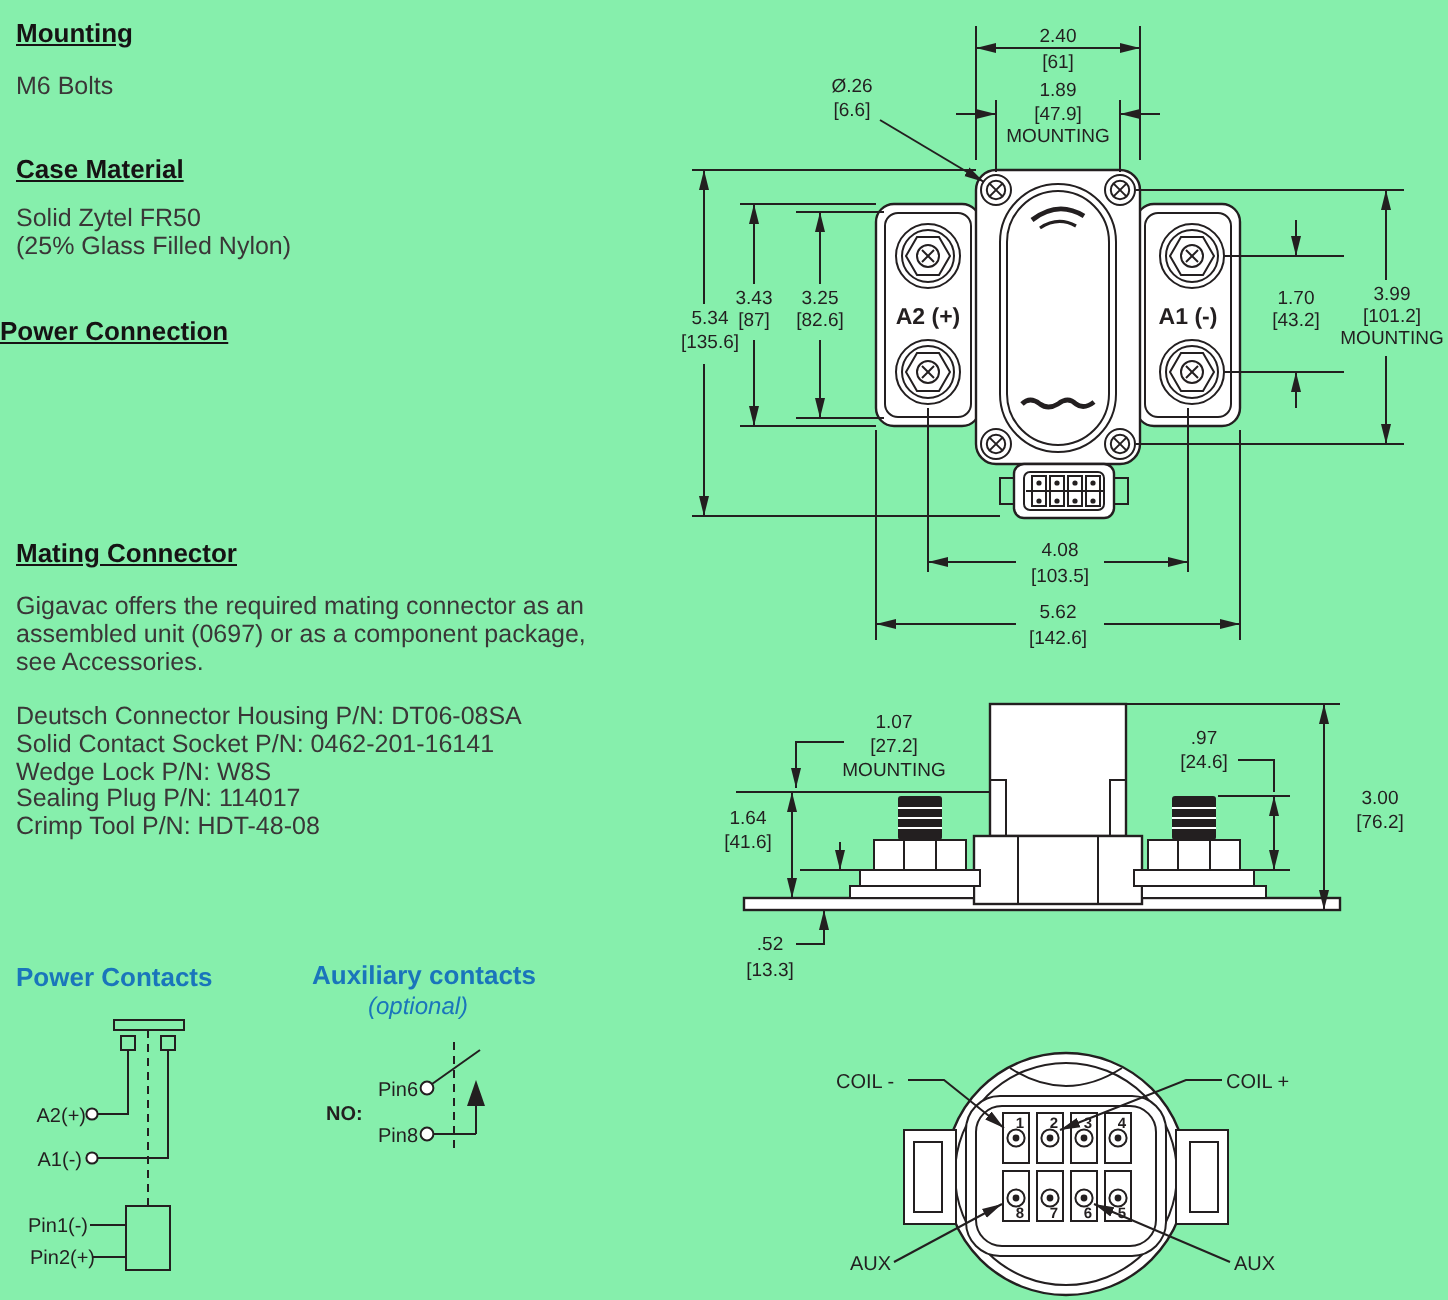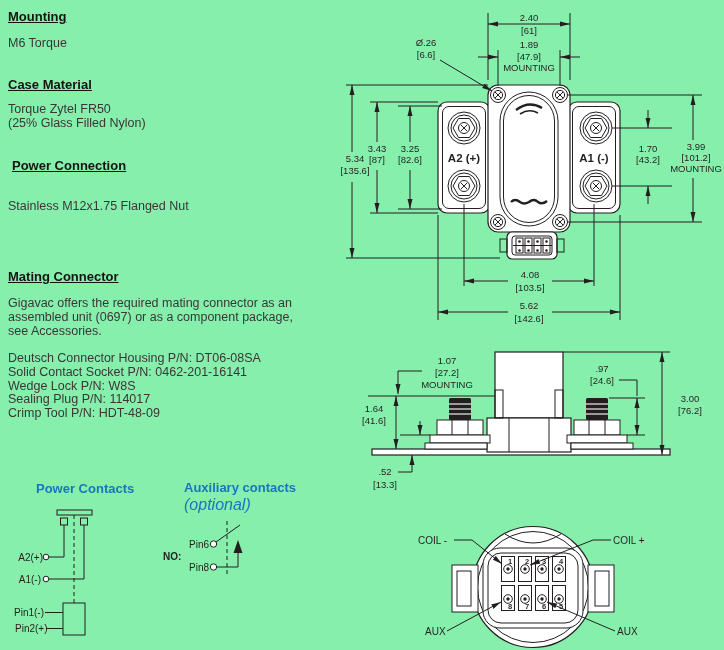--- a/index.html
+++ b/index.html
@@ -1,59 +1,58 @@
 <!DOCTYPE html>
 <html><head>
 <meta charset="utf-8">
 <style>
   html,body{margin:0;padding:0;background:#fff;}
   .page{position:relative;width:724px;height:650px;background:#86efac;overflow:hidden;
         font-family:"Liberation Sans",sans-serif;color:#2e2a2b;}
   .t{position:absolute;font-size:12.5px;line-height:14px;white-space:nowrap;color:#3a3637;}
   .h{position:absolute;font-size:13px;font-weight:bold;text-decoration:underline;
      color:#161314;white-space:nowrap;}
-  .bt{position:absolute;font-size:13px;font-weight:bold;color:#1a75bb;white-space:nowrap;margin-left:28px;}
-  .bi{position:absolute;font-size:16px;font-style:italic;color:#1a75bb;white-space:nowrap;}
+  .bt{position:absolute;font-size:13px;font-weight:bold;color:#1a75bb;white-space:nowrap;}
+  .bi{position:absolute;font-size:12px;font-style:italic;color:#1a75bb;white-space:nowrap;}
   svg{position:absolute;}
   .ln{stroke:#231f20;stroke-width:1;fill:none;}
   .lw{stroke:#231f20;stroke-width:1.2;fill:#fff;}
   .lf{stroke:#231f20;stroke-width:1;fill:#fff;}
   .ink{fill:#231f20;}
   .dt{font-family:"Liberation Sans",sans-serif;font-size:9.5px;fill:#231f20;text-anchor:middle;}
   .tl{font-family:"Liberation Sans",sans-serif;font-size:11.5px;font-weight:bold;fill:#231f20;text-anchor:middle;}
   .cl{font-family:"Liberation Sans",sans-serif;font-size:10px;fill:#231f20;}
   .pn{font-family:"Liberation Sans",sans-serif;font-size:7.5px;font-weight:bold;fill:#231f20;text-anchor:middle;}
   .sl{font-family:"Liberation Sans",sans-serif;font-size:10px;fill:#231f20;}
   .slb{font-weight:bold;}
   .dash{stroke-dasharray:4,3;}
 </style>
 </head>
 <body>
 
 <div class="page">
 
   <div class="h" style="left:8px;top:9px">Mounting</div>
-  <div class="t" style="left:8px;top:36px">M6 Torque</div>
+  <div class="t" style="left:8px;top:36px">M6 Bolts</div>
 
   <div class="h" style="left:8px;top:77px">Case Material</div>
-  <div class="t" style="left:8px;top:102px">Torque Zytel FR50</div>
+  <div class="t" style="left:8px;top:102px">Solid Zytel FR50</div>
   <div class="t" style="left:8px;top:116px">(25% Glass Filled Nylon)</div>
 
-  <div class="h" style="left:12px;top:158px">Power Connection</div>
-  <div class="t" style="left:8px;top:199px">Stainless M12x1.75 Flanged Nut</div>
+  <div class="h" style="left:0;top:158px">Power Connection</div>
 
   <div class="h" style="left:8px;top:269px">Mating Connector</div>
   <div class="t" style="left:8px;top:296px">Gigavac offers the required mating connector as an</div>
   <div class="t" style="left:8px;top:310px">assembled unit (0697) or as a component package,</div>
   <div class="t" style="left:8px;top:324px">see Accessories.</div>
   <div class="t" style="left:8px;top:351px">Deutsch Connector Housing P/N: DT06-08SA</div>
   <div class="t" style="left:8px;top:365px">Solid Contact Socket P/N: 0462-201-16141</div>
   <div class="t" style="left:8px;top:379px">Wedge Lock P/N: W8S</div>
   <div class="t" style="left:8px;top:392px">Sealing Plug P/N: 114017</div>
-  <div class="t" style="left:8px;top:406px">Crimp Tool P/N: HDT-48-09</div>
+  <div class="t" style="left:8px;top:406px">Crimp Tool P/N: HDT-48-08</div>
 
   <div class="bt" style="left:8px;top:481px">Power Contacts</div>
   <div class="bt" style="left:156px;top:480px">Auxiliary contacts</div>
   <div class="bi" style="left:184px;top:496px">(optional)</div>
 
   <svg style="left:0;top:505px" width="150" height="145" viewBox="0 0 150 145">
     <g>
       <rect class="ln" x="57" y="5" width="35" height="5"></rect>
       <rect class="ln" x="60.5" y="13" width="7" height="7"></rect>
       <rect class="ln" x="80.5" y="13" width="7" height="7"></rect>

